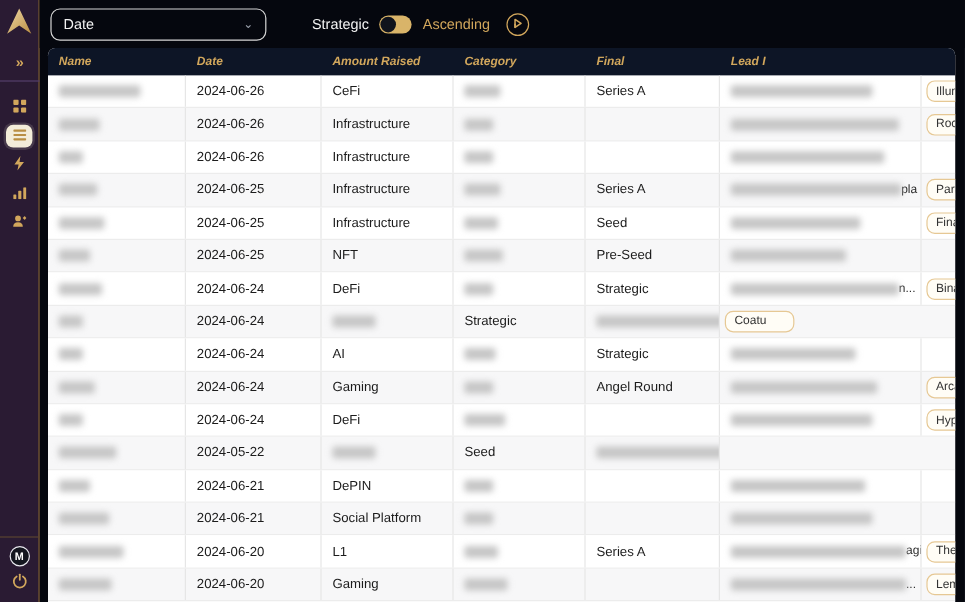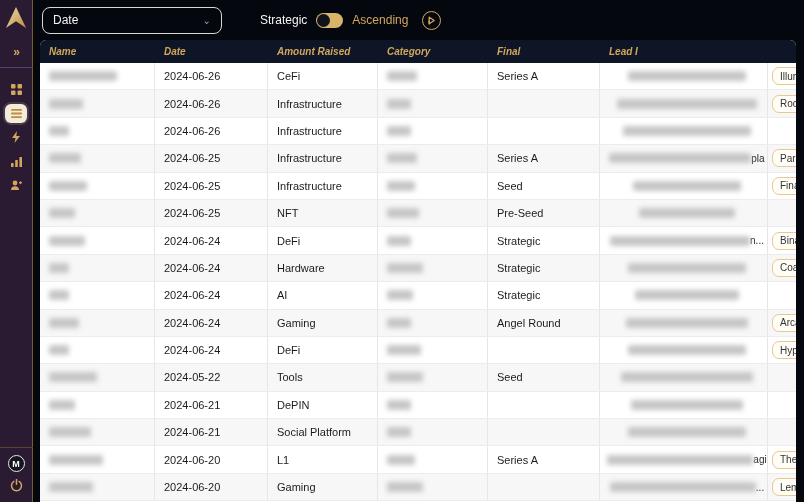--- a/index.html
+++ b/index.html
@@ -45,21 +45,21 @@
   .thead { display:grid; grid-template-columns:115px 113px 110px 110px 112px 168px 100px;
            background:#0d1526; height:23px; }
   .th { color:#d2a75c; font-size:10px; font-weight:bold; display:flex; align-items:center; padding-left:9px;
         white-space:nowrap; overflow:hidden;font-style:italic; }
   .tbody .tr { display:grid; grid-template-columns:115px 113px 110px 110px 112px 168px 100px;
                height:27.4px; background:#fff; border-bottom:1px solid #ececec; cursor:pointer; }
   .tbody .tr:nth-child(even) { background:#f7f7f8; }
   .td { display:flex; align-items:center; padding-left:9px; font-size:11px; color:#1c1c1c;
         border-right:1px solid #e6e6e6; overflow:hidden; white-space:nowrap; }
   .td.lead-cell { border-right:none; overflow:visible; padding-left:4px; }
-  .td.desc-cell { justify-content:center; padding-right:2px; }
+  .td.desc-cell { justify-content:flex-start; padding-right:2px; }
   .blur { height:10px; border-radius:2px; background:#c6c6c6; filter:blur(2.5px); flex:none; }
   .tail { color:#2a2a2a; font-size:10px; flex:none; }
   .badge { flex:none; min-width:58px; padding:2.5px 7px; border:1px solid #e4c globalization; }
   .badge { border:1px solid #e6c894; border-radius:7px; background:#fffdf6; color:#333;
            font-size:10px; white-space:nowrap; }
   .gold { fill:#d2a75c; } .gold-str { stroke:#d2a75c; }
 </style>
 </head>
 <body>
 
@@ -282,21 +282,20 @@
           </div>
           <div class="td lead-cell">
             <span class="badge">Binan</span>
           </div>
         </div>
         <div class="tr">
           <div class="td">
             <span class="blur" style="width: 20px;"></span>
           </div>
           <div class="td">2024-06-24</div>
-          <div class="td">Hardware</div>
           <div class="td">
             <span class="blur" style="width: 36px;"></span>
           </div>
           <div class="td">Strategic</div>
           <div class="td desc-cell">
             <span class="blur" style="width: 118px;"></span>
           </div>
           <div class="td lead-cell">
             <span class="badge">Coatu</span>
           </div>
@@ -348,21 +347,20 @@
           </div>
           <div class="td lead-cell">
             <span class="badge">Hyper</span>
           </div>
         </div>
         <div class="tr">
           <div class="td">
             <span class="blur" style="width: 48px;"></span>
           </div>
           <div class="td">2024-05-22</div>
-          <div class="td">Tools</div>
           <div class="td">
             <span class="blur" style="width: 36px;"></span>
           </div>
           <div class="td">Seed</div>
           <div class="td desc-cell">
             <span class="blur" style="width: 132px;"></span>
           </div>
           <div class="td lead-cell"></div>
         </div>
         <div class="tr">

